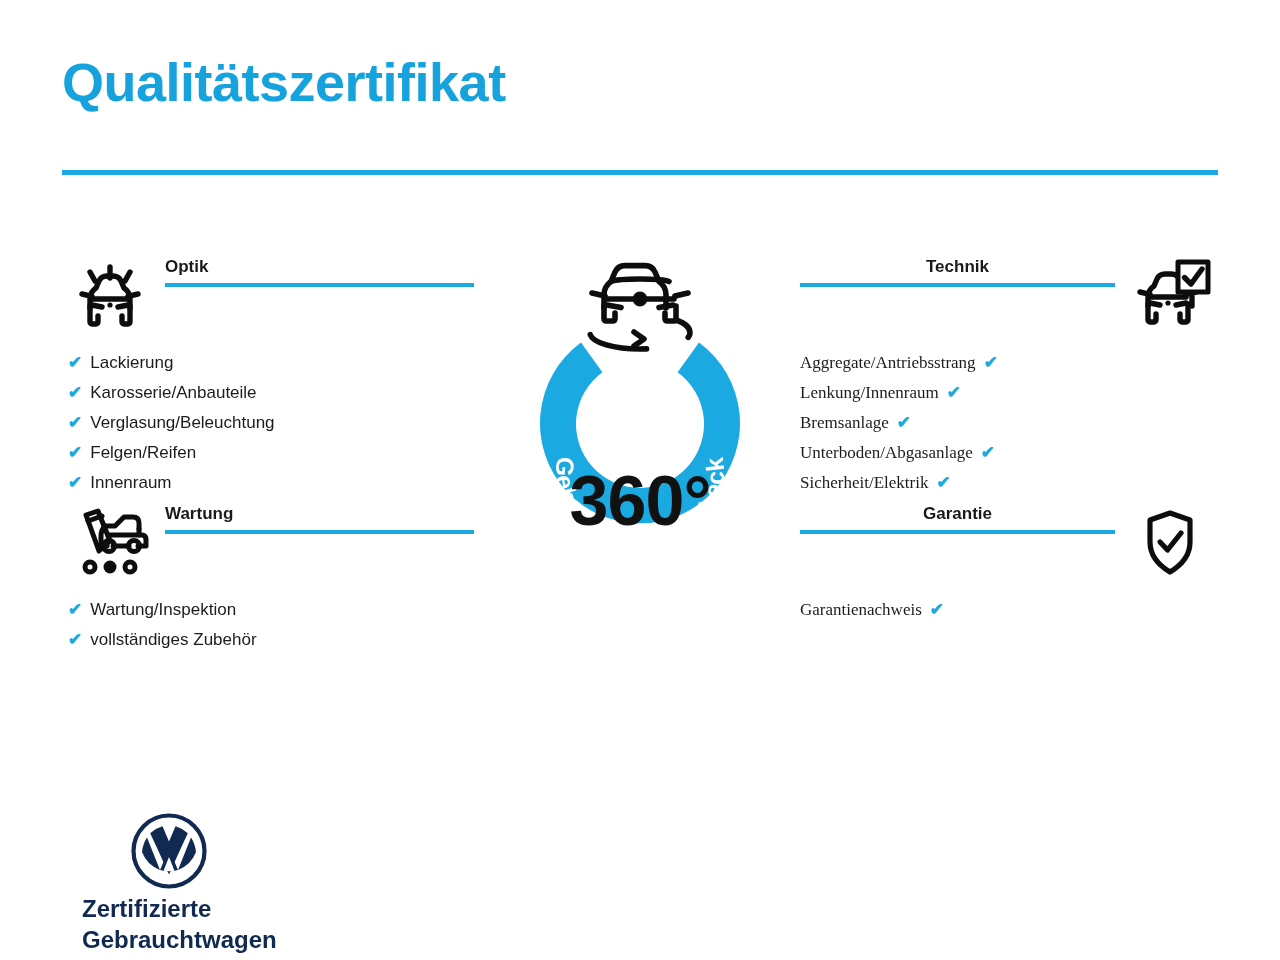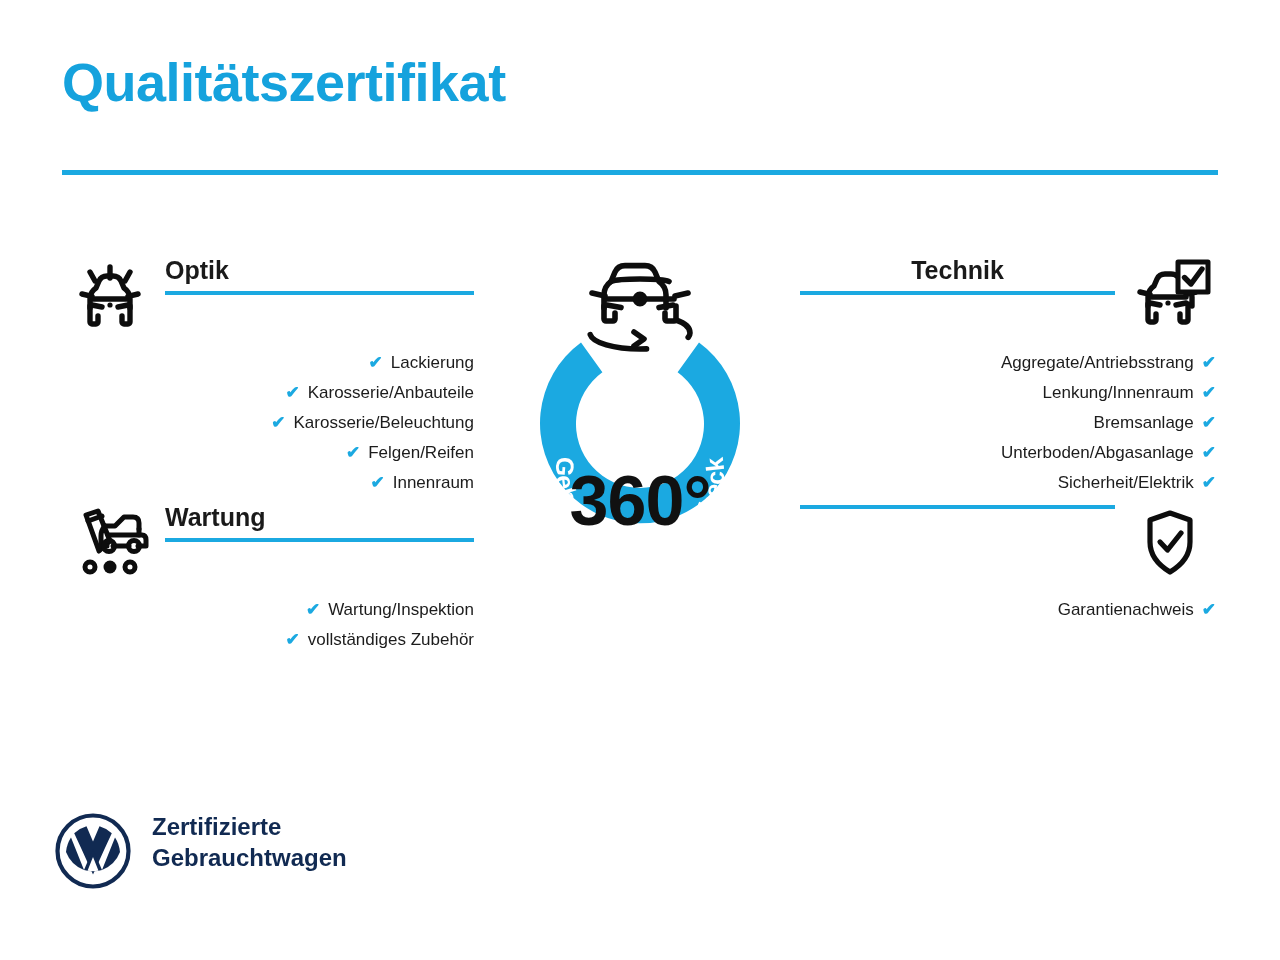--- a/index.html
+++ b/index.html
@@ -66,21 +66,21 @@
   .right .sec-icon { right: 0px; }
 
   .sec-title-wrap {
     position: absolute;
     top: 0;
   }
   .left  .sec-title-wrap { left: 103px;  width: 309px; }
   .right .sec-title-wrap { right: 103px; width: 315px; }
 
   .sec-title {
-    font-size: 25px;
+    font-size: 17px;
     font-weight: bold;
     color: #1a1a1a;
     line-height: 1;
     padding-bottom: 8px;
   }
   .left  .sec-title { text-align: left; }
   .right .sec-title { text-align: center; }
 
   .sec-underline {
     height: 4px;
@@ -93,22 +93,22 @@
     padding: 0;
     list-style: none;
     padding-top: 16px;
   }
   .sec-list li {
     font-size: 17px;
     color: #1c1c1c;
     line-height: 30px;
     white-space: nowrap;
   }
-  .left .sec-list li  { text-align: right;  padding-left: 6px; }
-  .right .sec-list li { text-align: right; padding-right: 2px; }
+  .left .sec-list li  { text-align: left;  padding-left: 6px; }
+  .right .sec-list li { padding-right: 2px; font-family: Liberation Serif, serif; }
 
   .chk {
     color: #1ba9e1;
     font-weight: bold;
     font-size: 17px;
   }
   .left  .chk { margin-right: 8px; }
   .right .chk { margin-left: 8px; }
 
   
@@ -140,24 +140,25 @@
     font-weight: bold;
     color: #111111;
     letter-spacing: -1px;
     line-height: 1;
     white-space: nowrap;
   }
 
   
   .footer {
     position: absolute;
-    left: 54px;
+    left: 62px;
     top: 812px;
     display: flex;
-    align-items: flex-start;
+    align-items: center;
+    flex-direction: column;
   }
   .vw-mark { flex: none; }
   .footer-text {
     margin-left: 20px;
     font-size: 24px;
     font-weight: bold;
     color: #112a52;
     line-height: 1.28;
     white-space: pre-line;
   }
@@ -189,21 +190,21 @@
         </svg>
       </div>
       <div class="sec-title-wrap">
         <div class="sec-title">Optik</div>
         <div class="sec-underline"></div>
       </div>
     </div>
     <ul class="sec-list">
       <li><span class="chk">✔</span><span>Lackierung</span></li>
       <li><span class="chk">✔</span><span>Karosserie/Anbauteile</span></li>
-      <li><span class="chk">✔</span><span>Karosserie/Beleuchtung</span></li>
+      <li><span class="chk">✔</span><span>Verglasung/Beleuchtung</span></li>
       <li><span class="chk">✔</span><span>Felgen/Reifen</span></li>
       <li><span class="chk">✔</span><span>Innenraum</span></li>
     </ul>
   </div>
 
   <div class="section sec-wartung left">
     <div class="sec-head">
       <div class="sec-icon">
         <svg width="84" height="80" viewBox="0 0 84 80" fill="none" stroke="#0d0d0d" stroke-width="5" stroke-linecap="round" stroke-linejoin="round">
 
@@ -268,20 +269,21 @@
 
   <div class="section sec-garantie right">
     <div class="sec-head">
       <div class="sec-icon">
         <svg width="84" height="80" viewBox="0 0 84 80" fill="none" stroke="#0d0d0d" stroke-width="5.2" stroke-linecap="round" stroke-linejoin="round">
           <path d="M42 8 L22 15 v22 c0 14 10 24 20 30 c10 -6 20 -16 20 -30 V15 L42 8 Z"></path>
           <path d="M32 37 L39.5 45 L53 28"></path>
         </svg>
       </div>
       <div class="sec-title-wrap">
+        <div class="sec-title">Garantie</div>
         <div class="sec-underline"></div>
       </div>
     </div>
     <ul class="sec-list">
       <li><span>Garantienachweis</span><span class="chk">✔</span></li>
     </ul>
   </div>
 
   <div class="badge">
 

